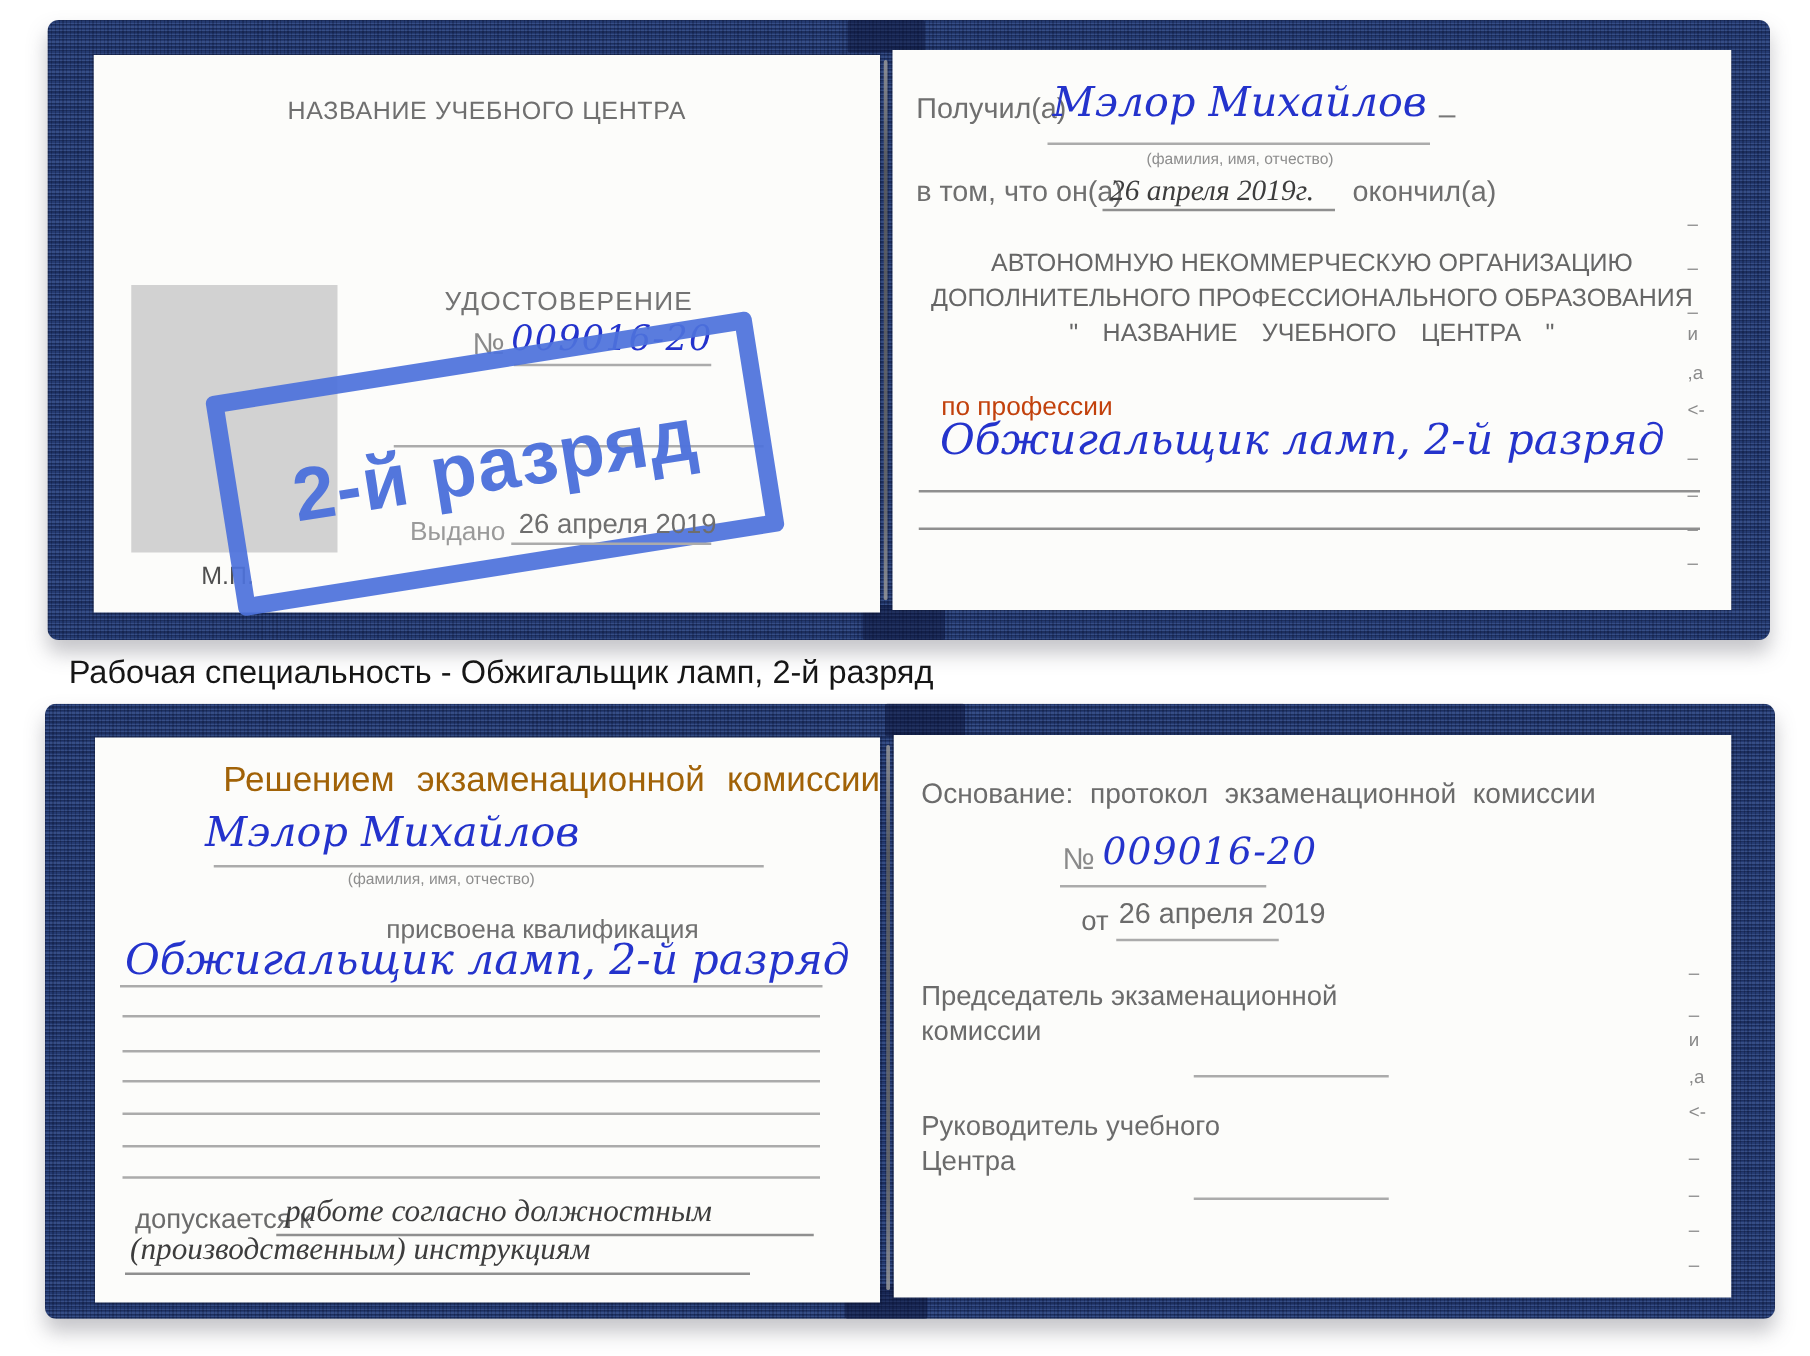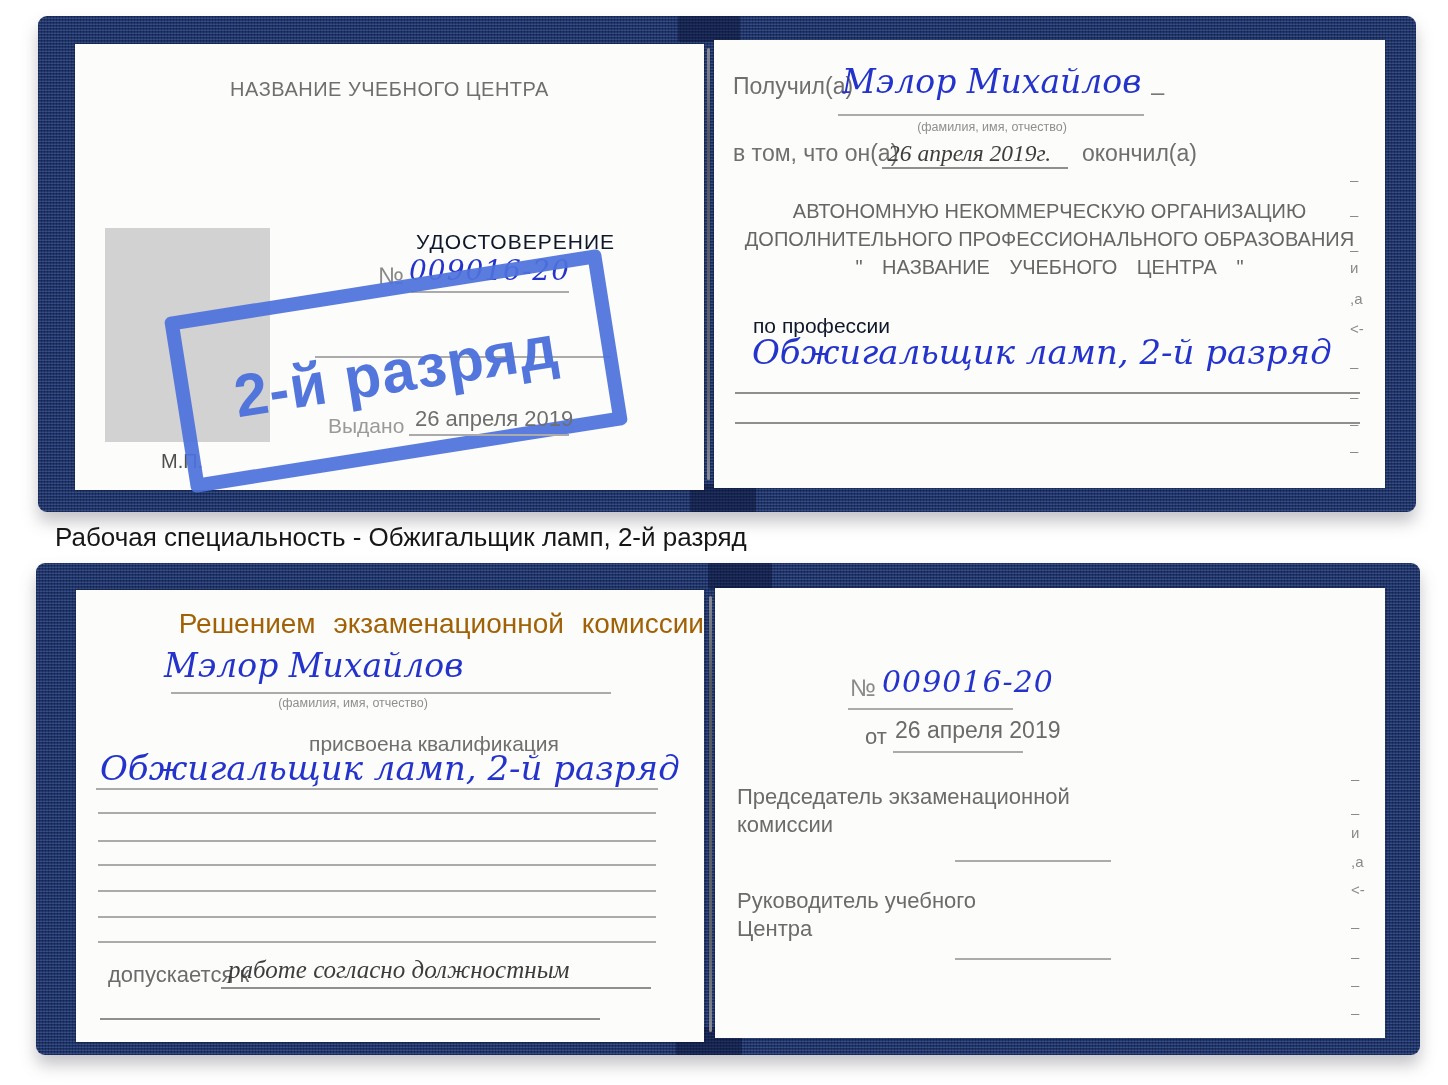--- a/index.html
+++ b/index.html
@@ -37,21 +37,21 @@
   <div class="cover" style="left:38px;top:16px;width:1378px;height:496px;">
     <div class="tab" style="left:640px;top:0;width:62px;height:26px;"></div>
     <div class="tab" style="left:652px;top:468px;width:66px;height:28px;"></div>
   </div>
 
   <div class="page" style="left:75px;top:44px;width:629px;height:446px;">
     <div class="abs gray" style="left:0;top:34px;width:100%;text-align:center;font-size:20px;letter-spacing:.5px;font-weight:500;">НАЗВАНИЕ УЧЕБНОГО ЦЕНТРА</div>
 
     <div class="photo"></div>
 
-    <div class="abs" style="left:220px;top:186px;width:320px;text-align:right;font-size:21px;color:#0f172a;letter-spacing:1px;">УДОСТОВЕРЕНИЕ</div>
+    <div class="abs" style="left:220px;top:186px;width:320px;text-align:center;font-size:21px;color:#737373;letter-spacing:1px;">УДОСТОВЕРЕНИЕ</div>
 
     <div class="abs" style="left:303px;top:218px;font-size:24px;color:#8a8a8a;">№</div>
     <div class="abs hand" style="left:334px;top:210px;font-size:28px;letter-spacing:1px;">009016-20</div>
     <div class="line" style="left:336px;top:247px;width:158px;"></div>
 
     <div class="line" style="left:240px;top:312px;width:296px;"></div>
 
     <div class="stamp">2-й разряд</div>
 
     <div class="abs" style="left:253px;top:370px;font-size:21px;color:#9a9a9a;z-index:2;">Выдано</div>
@@ -70,21 +70,21 @@
 
     <div class="abs gray" style="left:19px;top:100px;font-size:23px;">в том, что он(а)</div>
     <div class="abs ital" style="left:174px;top:100px;font-size:23.5px;">26 апреля 2019г.</div>
     <div class="line" style="left:168px;top:127px;width:186px;background:#8f8f8f;"></div>
     <div class="abs gray" style="left:368px;top:100px;font-size:23px;">окончил(а)</div>
 
     <div class="abs" style="left:0;top:160px;width:100%;text-align:center;font-size:20px;color:#666;font-weight:400;">АВТОНОМНУЮ НЕКОММЕРЧЕСКУЮ ОРГАНИЗАЦИЮ</div>
     <div class="abs" style="left:0;top:188px;width:100%;text-align:center;font-size:20px;color:#666;font-weight:500;">ДОПОЛНИТЕЛЬНОГО ПРОФЕССИОНАЛЬНОГО ОБРАЗОВАНИЯ</div>
     <div class="abs" style="left:0;top:216px;width:100%;text-align:center;font-size:20px;color:#666;font-weight:500;word-spacing:14px;">"   НАЗВАНИЕ УЧЕБНОГО ЦЕНТРА   "</div>
 
-    <div class="abs" style="left:39px;top:274px;font-size:21px;color:#0f172a;">по профессии</div>
+    <div class="abs" style="left:39px;top:274px;font-size:21px;color:#c2410c;">по профессии</div>
     <div class="abs hand" style="left:38px;top:292px;font-size:34px;">Обжигальщик ламп, 2-й разряд</div>
     <div class="line" style="left:21px;top:352px;width:625px;background:#8f8f8f;"></div>
     <div class="line" style="left:21px;top:382px;width:625px;background:#8f8f8f;"></div>
 
     <div class="edgemark" style="top:133px;">–</div>
     <div class="edgemark" style="top:168px;">–</div>
     <div class="edgemark" style="top:203px;">–</div>
     <div class="edgemark" style="top:221px;">и</div>
     <div class="edgemark" style="top:252px;">,а</div>
     <div class="edgemark" style="top:282px;">&lt;-</div>
@@ -117,24 +117,29 @@
     <div class="line" style="left:22px;top:222px;width:558px;"></div>
     <div class="line" style="left:22px;top:250px;width:558px;"></div>
     <div class="line" style="left:22px;top:274px;width:558px;"></div>
     <div class="line" style="left:22px;top:300px;width:558px;"></div>
     <div class="line" style="left:22px;top:326px;width:558px;"></div>
     <div class="line" style="left:22px;top:351px;width:558px;"></div>
 
     <div class="abs" style="left:32px;top:372px;font-size:22px;color:#6b6b6b;">допускается к</div>
     <div class="abs ital" style="left:152px;top:366px;font-size:25px;">работе согласно должностным</div>
     <div class="line" style="left:145px;top:397px;width:430px;background:#8f8f8f;"></div>
+    <div class="abs ital" style="left:28px;top:396px;font-size:25px;">(производственным) инструкциям</div>
     <div class="line" style="left:24px;top:428px;width:500px;background:#8f8f8f;"></div>
   </div>
 
   <div class="page" style="left:715px;top:588px;width:670px;height:450px;">
+    <div class="abs" style="left:22px;top:34px;font-size:22.5px;color:#6b6b6b;word-spacing:7px;">
+      <span>Основание:</span>
+      <span>протокол экзаменационной комиссии</span>
+    </div>
 
     <div class="abs" style="left:135px;top:86px;font-size:24px;color:#8a8a8a;">№</div>
     <div class="abs hand" style="left:167px;top:76px;font-size:30px;letter-spacing:1px;">009016-20</div>
     <div class="line" style="left:133px;top:120px;width:165px;"></div>
 
     <div class="abs" style="left:150px;top:136px;font-size:22px;color:#6b6b6b;">от</div>
     <div class="abs" style="left:180px;top:129px;font-size:23px;color:#6b6b6b;">26 апреля 2019</div>
     <div class="line" style="left:178px;top:163px;width:130px;"></div>
 
     <div class="abs" style="left:22px;top:196px;font-size:22px;color:#6b6b6b;">Председатель экзаменационной</div>

